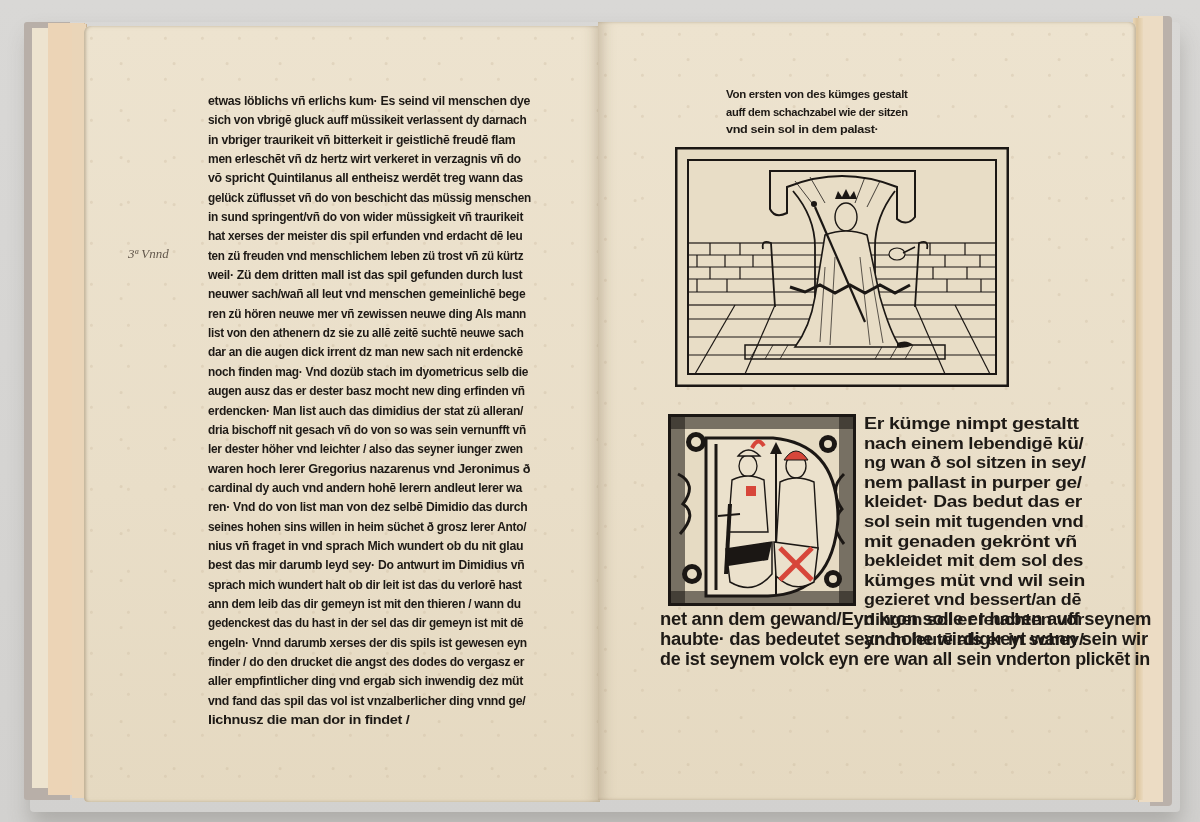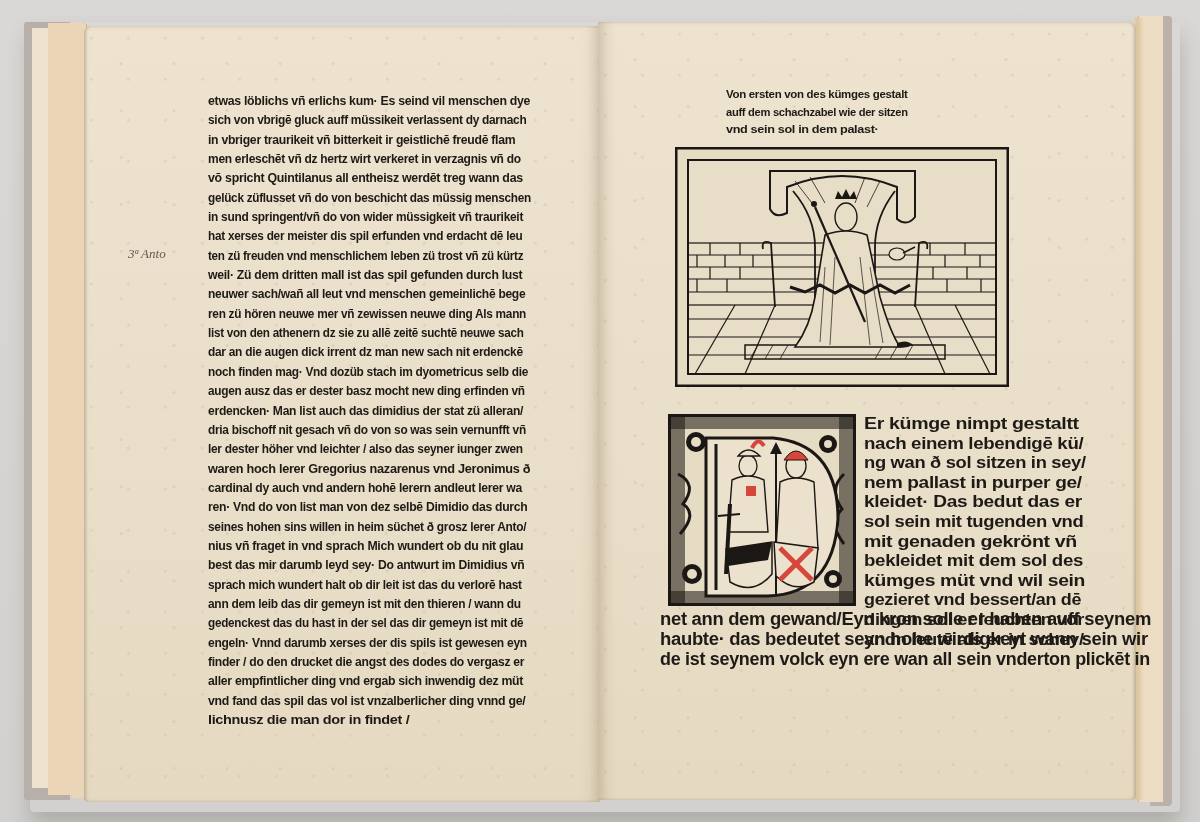--- a/index.html
+++ b/index.html
@@ -112,21 +112,21 @@
 <div class="cover-left"></div>
 <div class="cover-left-inner"></div>
 <div class="leaf-stack-left"></div>
 <div class="leaf-stack-left2"></div>
 
 <div class="cover-right"></div>
 <div class="leaf-stack-right"></div>
 <div class="leaf-stack-right2"></div>
 
 <div class="page page-left">
-  <div class="marginalia">3ª Anto</div>
+  <div class="marginalia">3ª Vnnd</div>
   <div class="text-block left-text" id="left-lines" style="top:66px;">
       <span class="line" style="display: block; transform: scaleX(0.979381); width: 388px; overflow: visible;">etwas löblichs vñ erlichs kum· Es seind vil menschen dye</span>
       <span class="line" style="display: block; transform: scaleX(0.947631); width: 401px; overflow: visible;">sich von vbrigē gluck auff müssikeit verlassent dy darnach</span>
       <span class="line" style="display: block; transform: scaleX(0.971867); width: 391px; overflow: visible;">in vbriger traurikeit vñ bitterkeit ir geistlichē freudē flam</span>
       <span class="line" style="display: block; transform: scaleX(0.952381); width: 399px; overflow: visible;">men erleschēt vñ dz hertz wirt verkeret in verzagnis vñ do</span>
       <span class="line" style="display: block; transform: scaleX(0.984456); width: 386px; overflow: visible;">vō spricht Quintilanus all entheisz werdēt treg wann das</span>
       <span class="line" style="display: block; transform: scaleX(0.935961); width: 406px; overflow: visible;">gelück züflusset vñ do von beschicht das müssig menschen</span>
       <span class="line" style="display: block; transform: scaleX(0.947631); width: 401px; overflow: visible;">in sund springent/vñ do von wider müssigkeit vñ traurikeit</span>
       <span class="line" style="display: block; transform: scaleX(0.938272); width: 405px; overflow: visible;">hat xerses der meister dis spil erfunden vnd erdacht dē leu</span>
       <span class="line" style="display: block; transform: scaleX(0.926829); width: 410px; overflow: visible;">ten zü freuden vnd menschlichem leben zü trost vñ zü kürtz</span>

